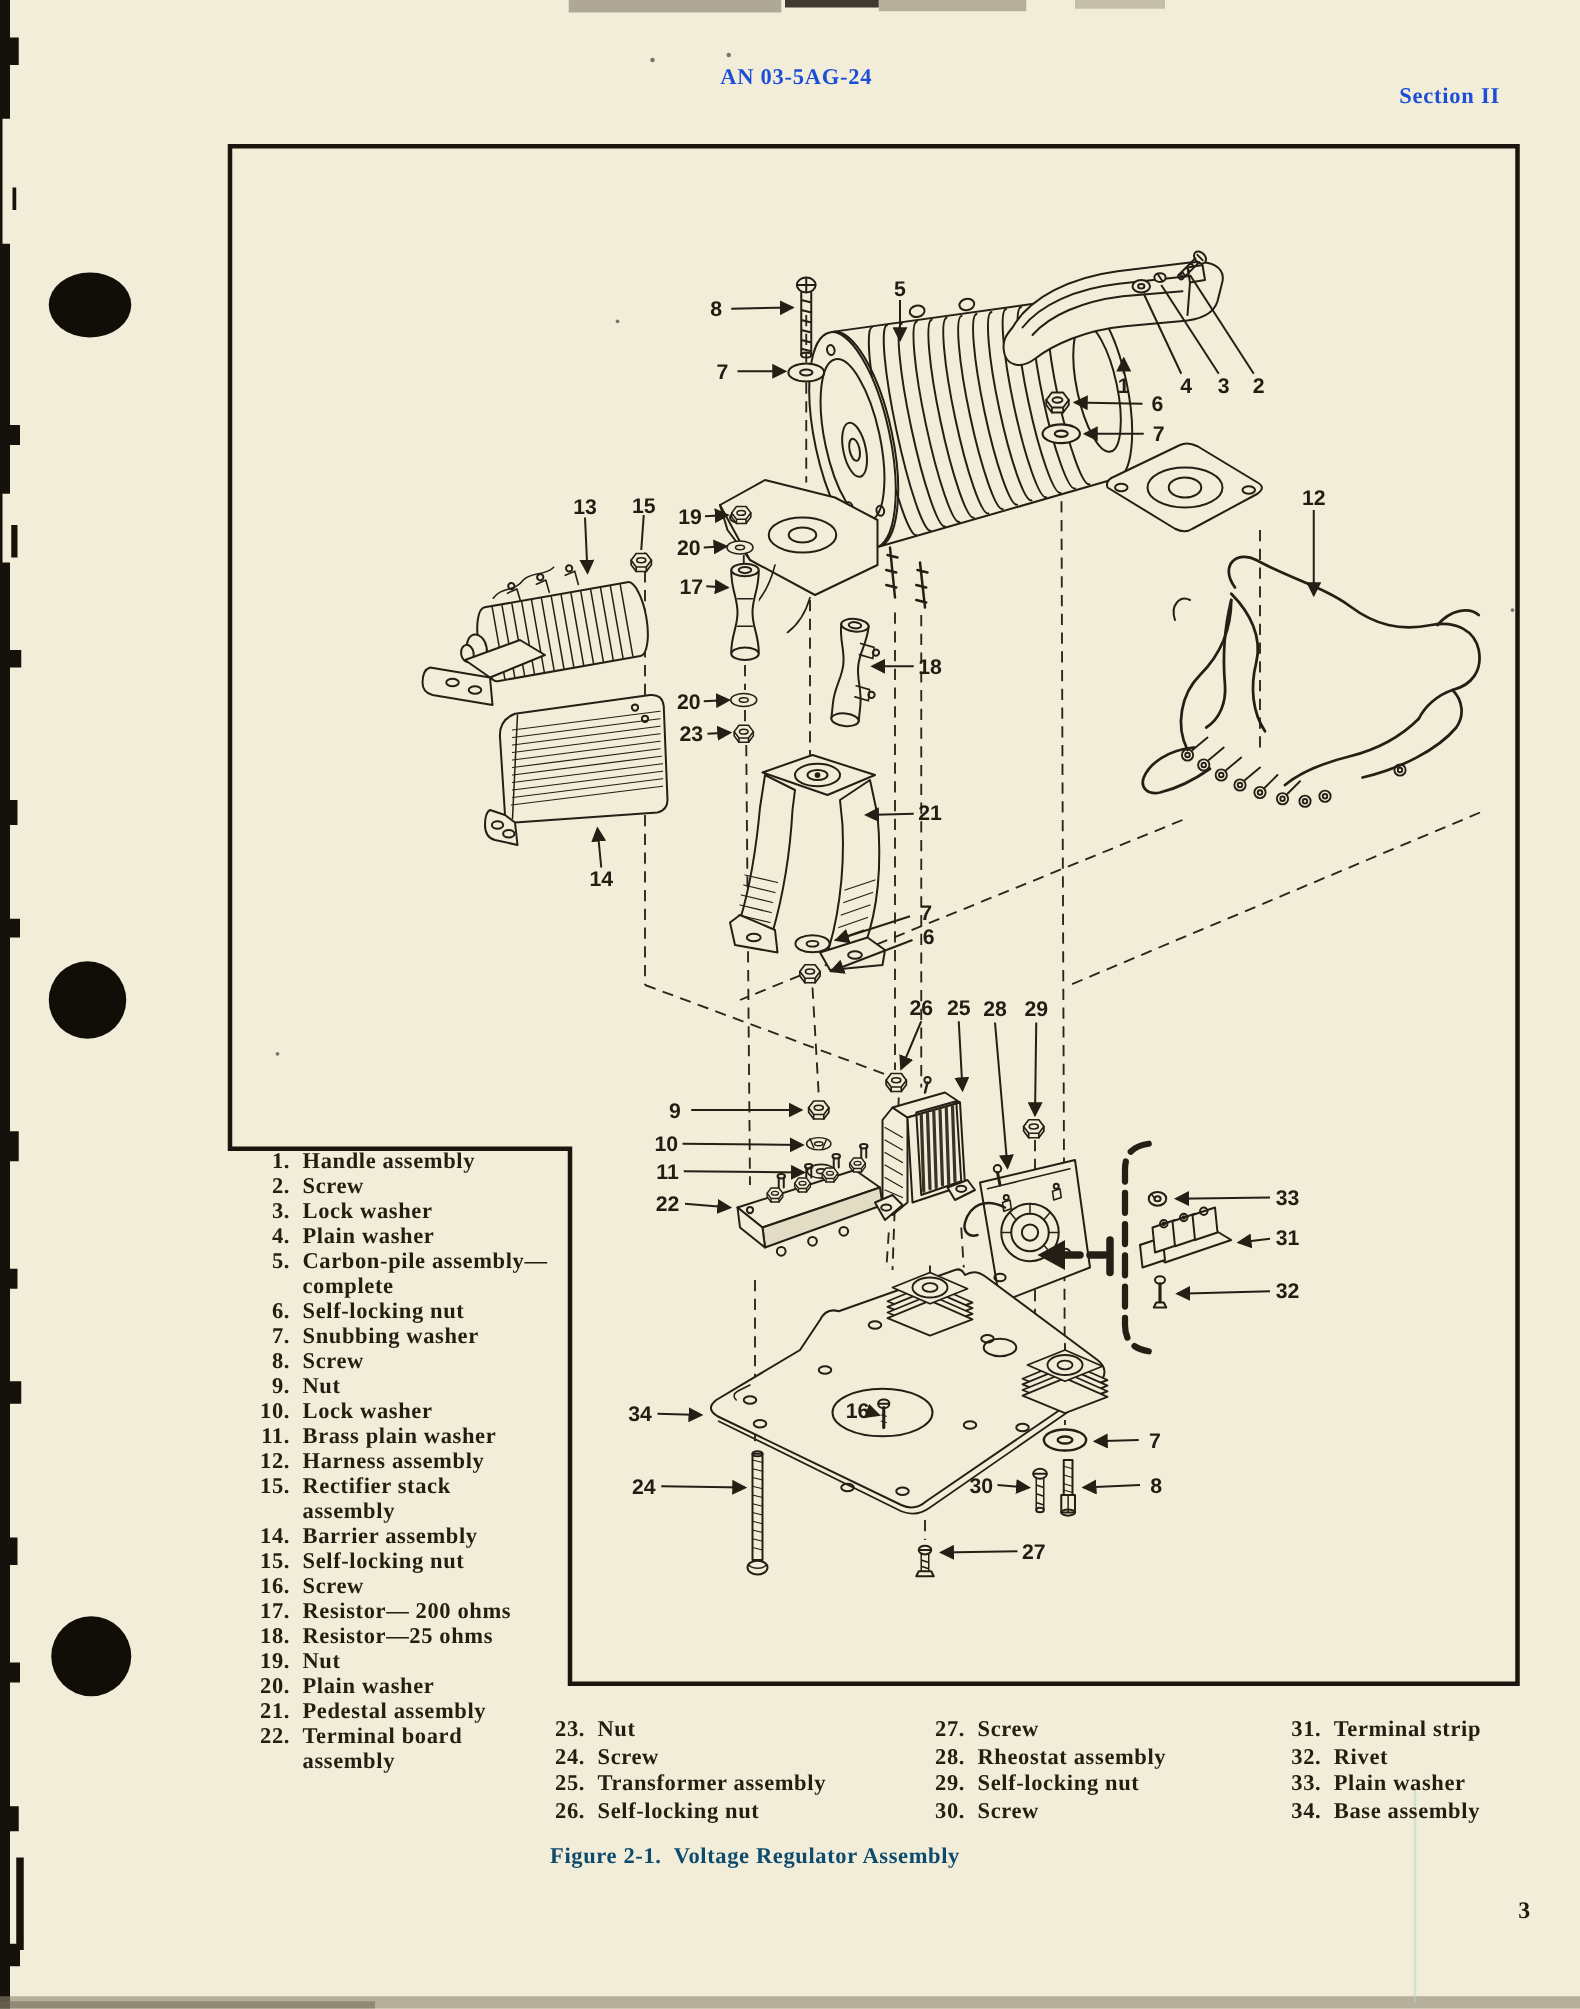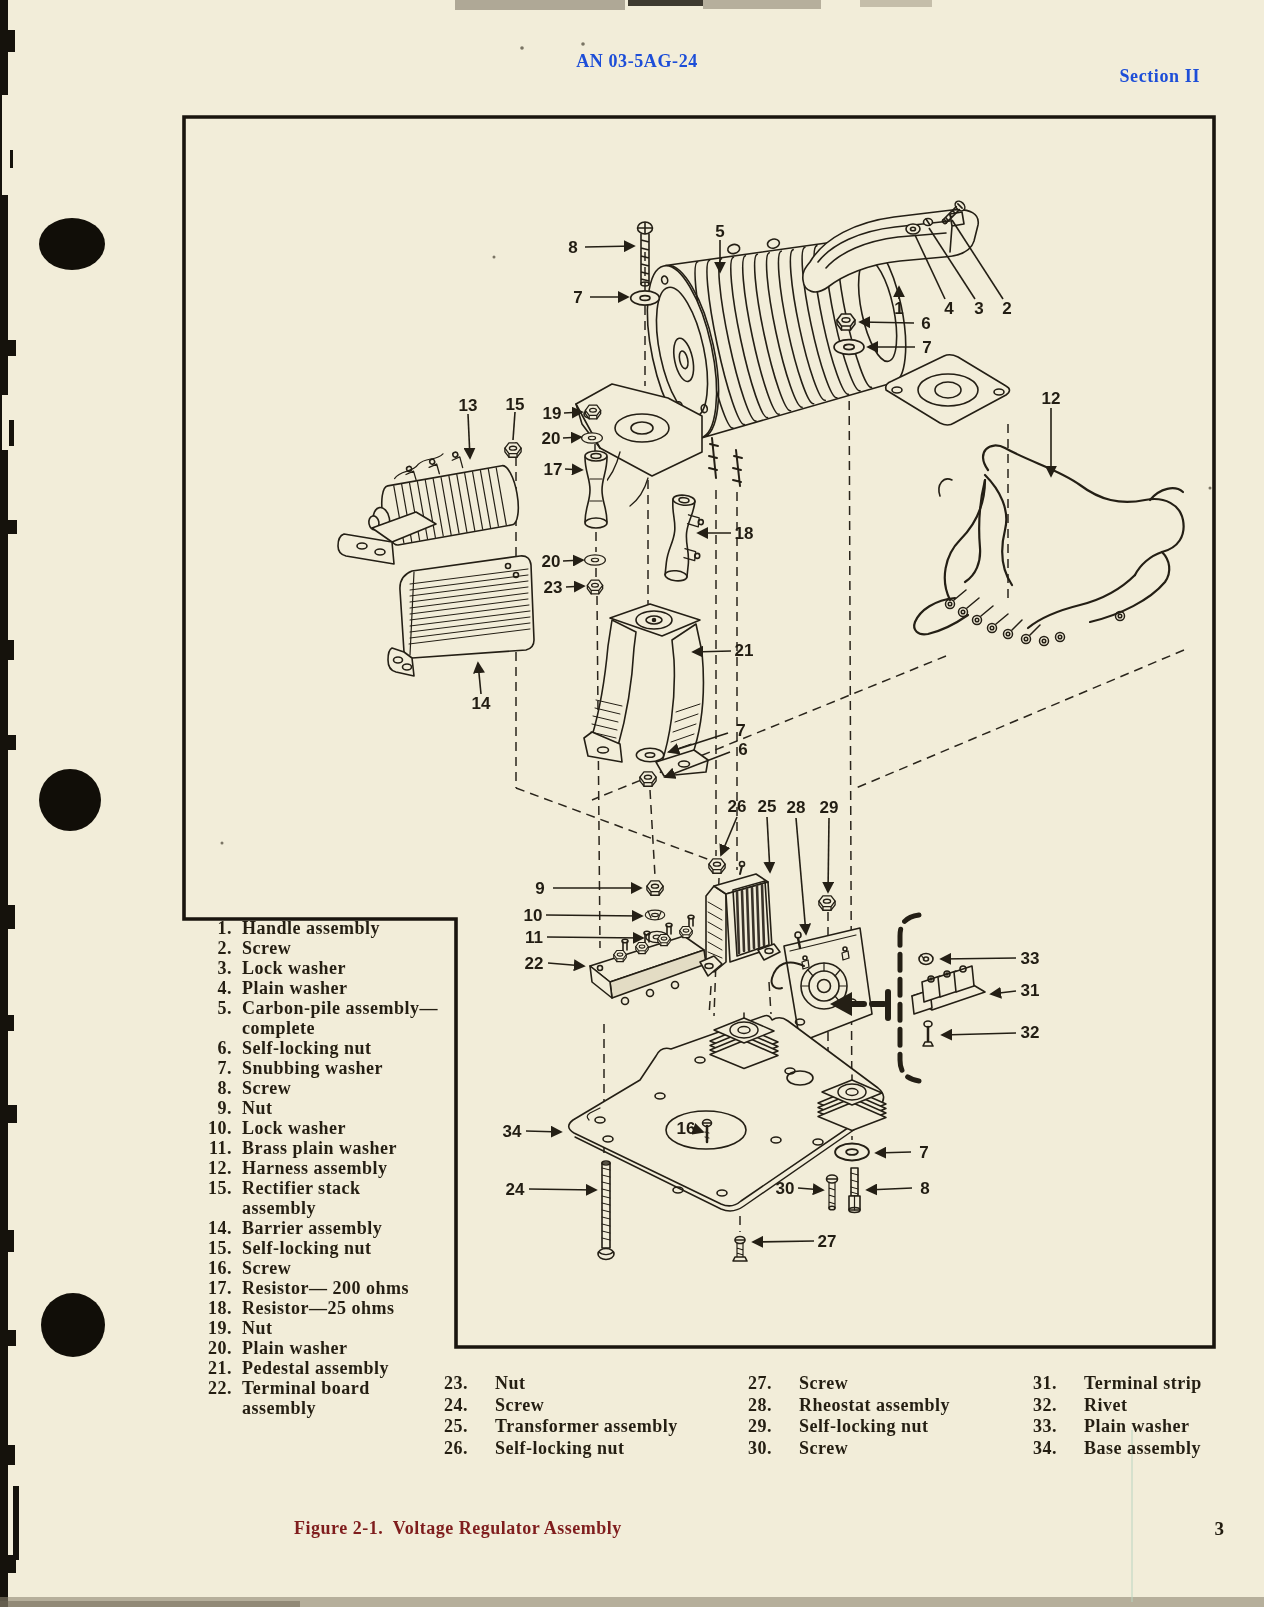--- a/index.html
+++ b/index.html
@@ -3,24 +3,24 @@
 <meta charset="utf-8">
 <style>
   html,body{margin:0;padding:0;}
   body{width:1264px;height:1607px;position:relative;background:#f2edd9;overflow:hidden;
        font-family:"Liberation Serif",serif;color:#201b11;}
   .abs{position:absolute;}
   .plist{font:bold 18px/20px "Liberation Serif",serif;letter-spacing:.5px;color:#241e12;white-space:nowrap;}
   .plist .row{display:flex;}
   .plist .n{width:36px;text-align:right;padding-right:10px;flex:none;}
   .bcol{font:bold 18px/21.5px "Liberation Serif",serif;letter-spacing:.5px;color:#241e12;white-space:nowrap;}
-  .bcol .n{width:38px;text-align:right;padding-right:27px;flex:none;}
+  .bcol .n{width:38px;text-align:right;padding-right:10px;flex:none;}
   .bcol .row{display:flex;}
   .hdr{font:bold 18px "Liberation Serif",serif;letter-spacing:.6px;color:#1d4ed8;}
-  .caption{font:bold 18px "Liberation Serif",serif;letter-spacing:.5px;color:#7f1d1d;text-align:left;white-space:pre;margin-top:44px;}
+  .caption{font:bold 18px "Liberation Serif",serif;letter-spacing:.5px;color:#0c4a6e;text-align:center;white-space:pre;}
   .pageno{font:bold 19px "Liberation Serif",serif;color:#221c10;}
   svg text{font:700 17px "Liberation Sans",sans-serif;fill:#221d13;}
 </style>
 </head>
 <body>
 
 <svg class="abs" style="left:0;top:0" width="1264" height="1607" viewBox="0 0 1264 1607">
   <defs>
     <marker id="arr" viewBox="0 0 10 10" refX="8.5" refY="5" markerWidth="7.5" markerHeight="7.5" orient="auto">
       <path d="M0,0 L10,5 L0,10 Z" fill="#241f15"></path>

